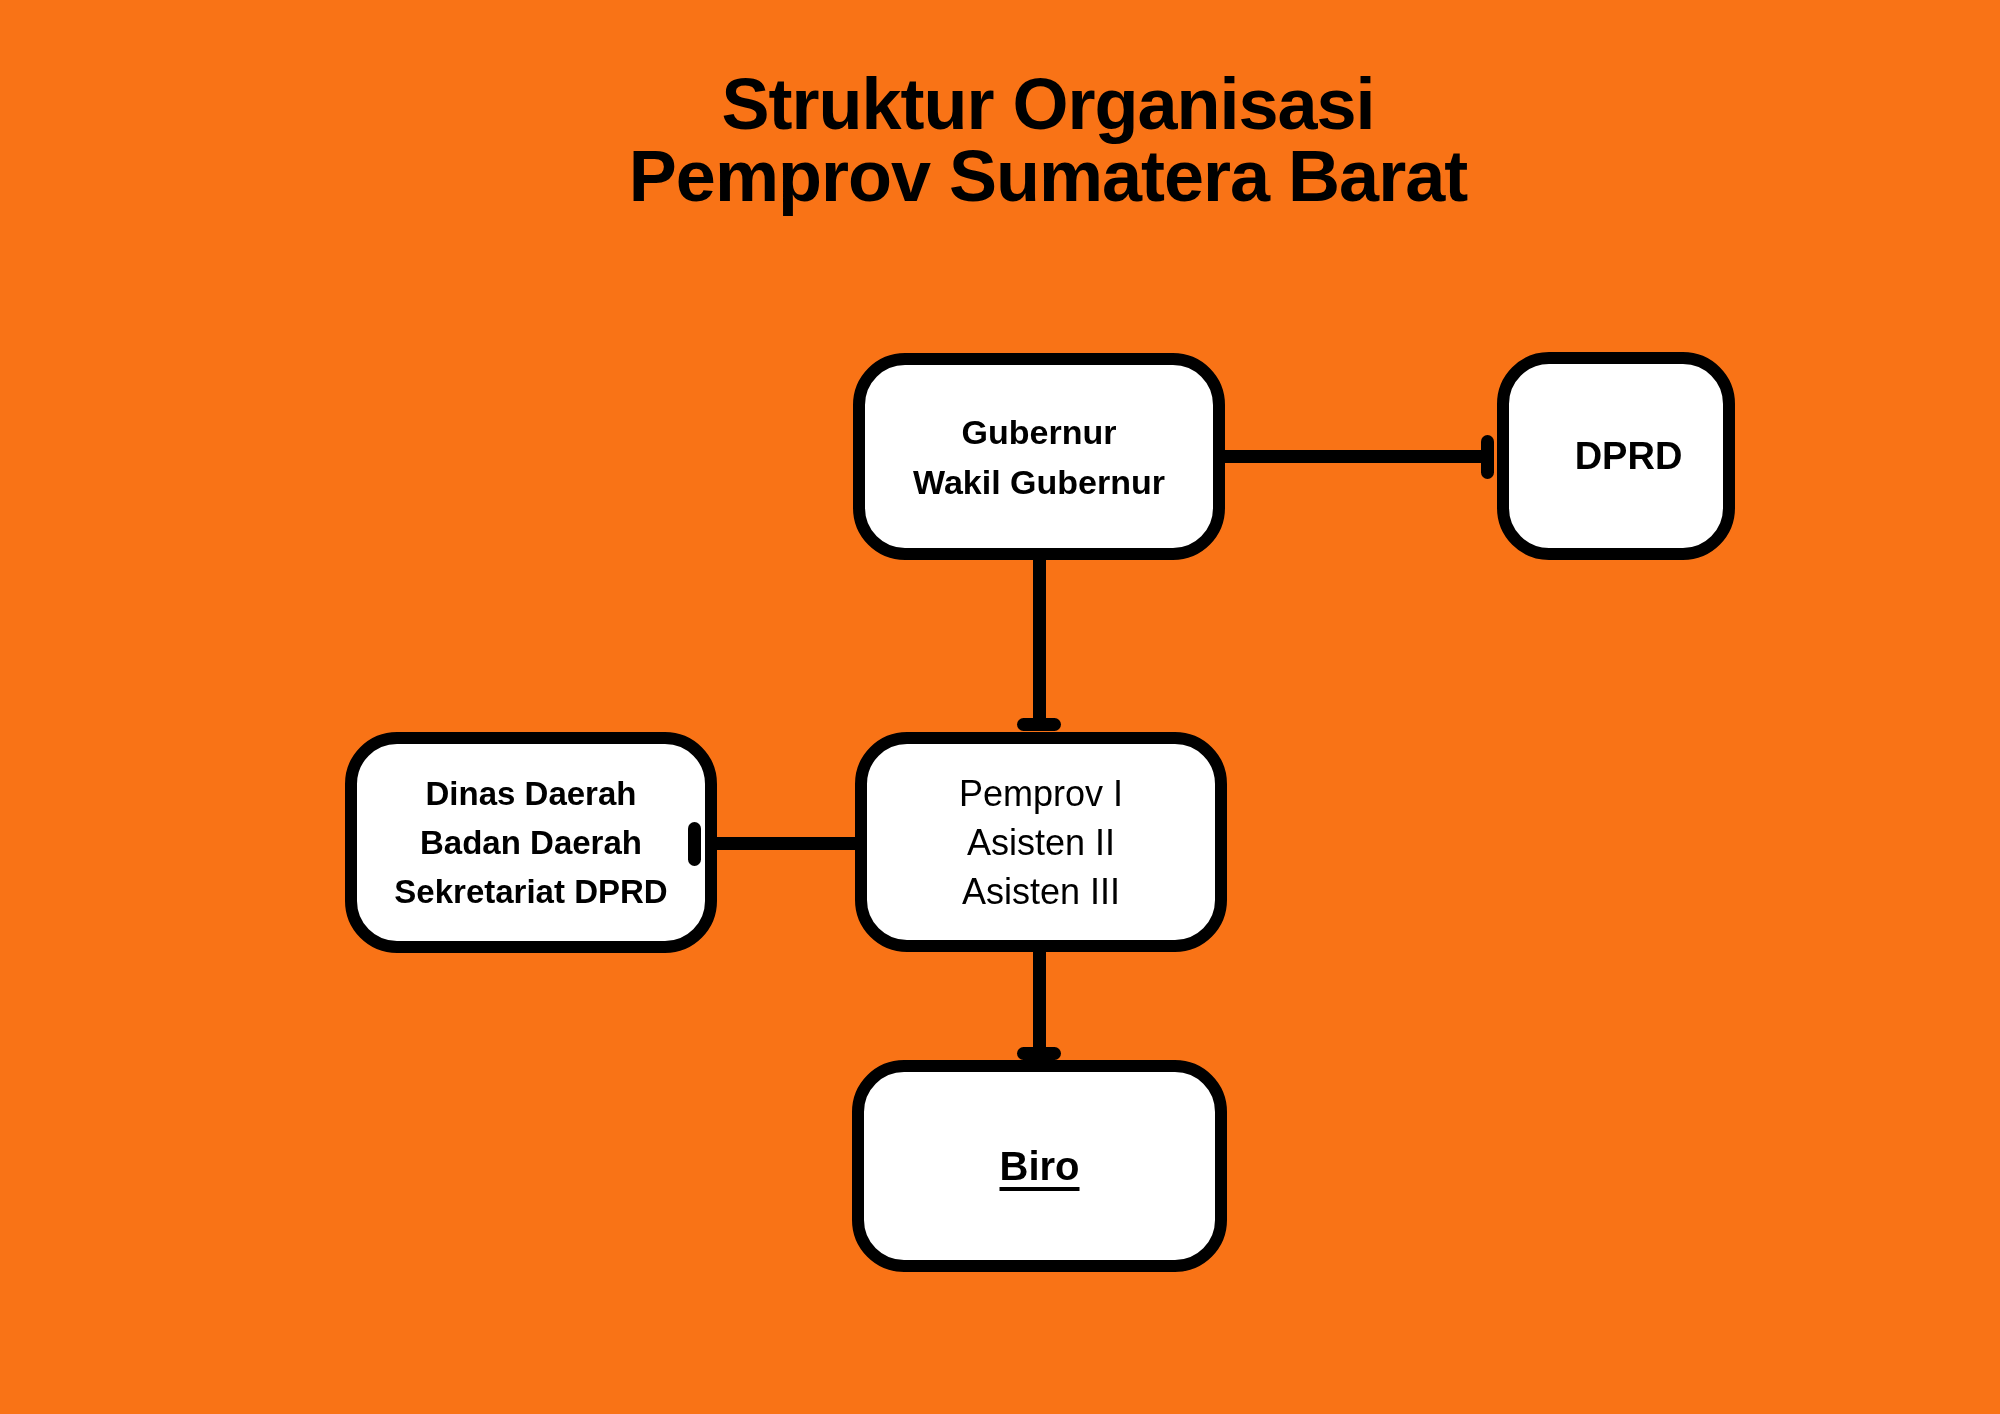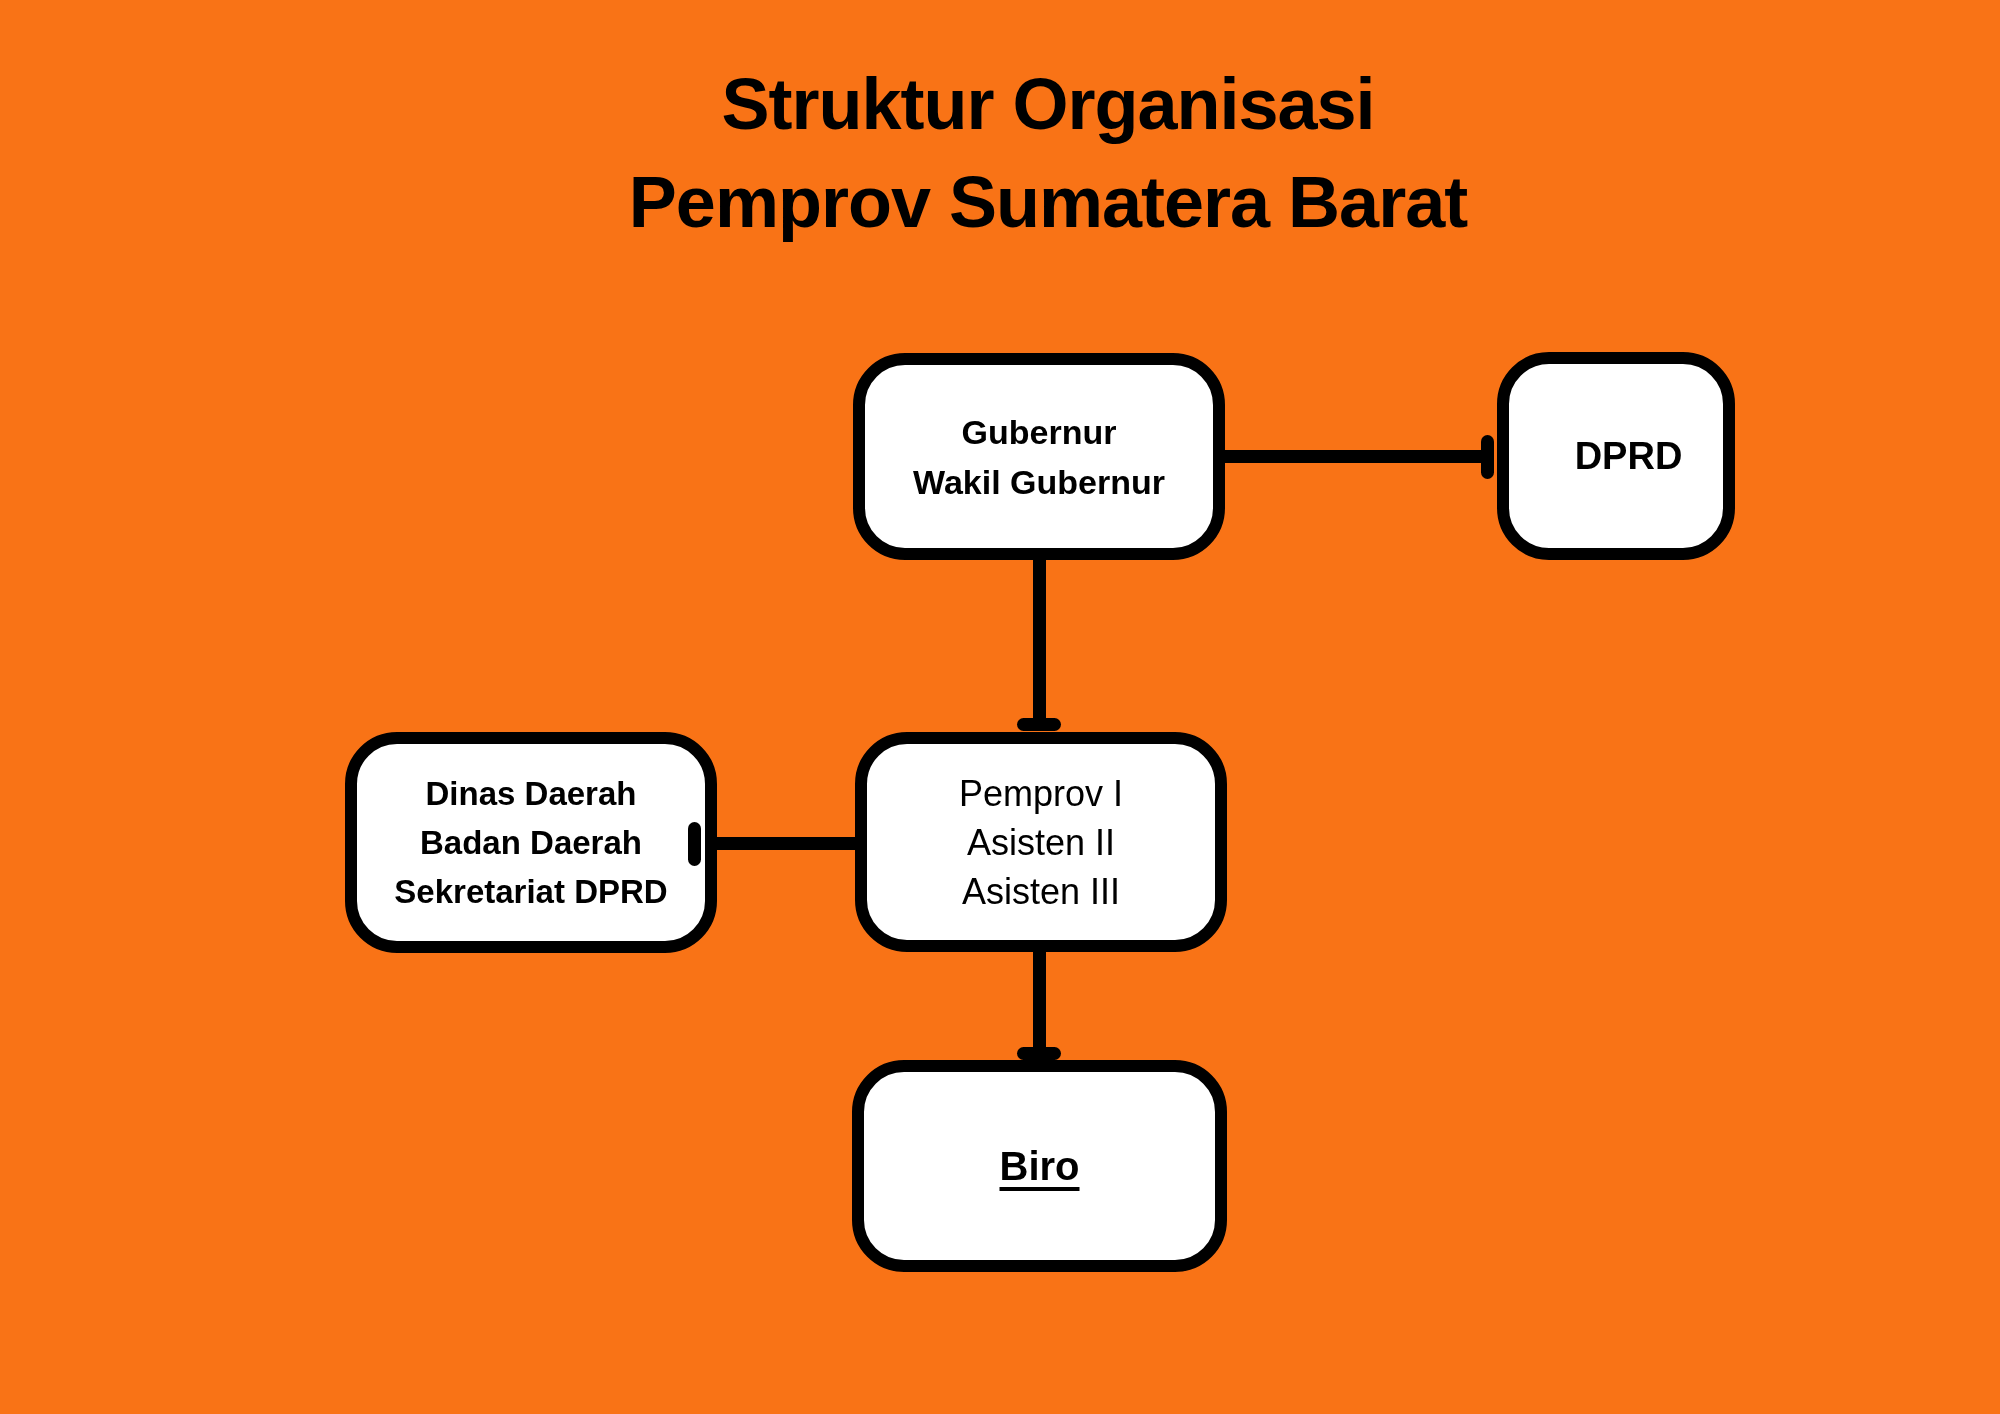--- a/index.html
+++ b/index.html
@@ -17,21 +17,21 @@
     top: 68px;
     left: 1048px;
     transform: translateX(-50%);
     text-align: center;
     font-weight: bold;
     font-size: 72px;
     line-height: 1.0;
     white-space: nowrap;
     letter-spacing: -1px;
   }
-  .title .t2 { margin-top: 26px; }
+  .title .t2 { }
   .node {
     position: absolute;
     box-sizing: border-box;
     background: #ffffff;
     border: 12px solid #000000;
     border-radius: 52px;
     display: flex;
     flex-direction: column;
     align-items: center;
     justify-content: center;

